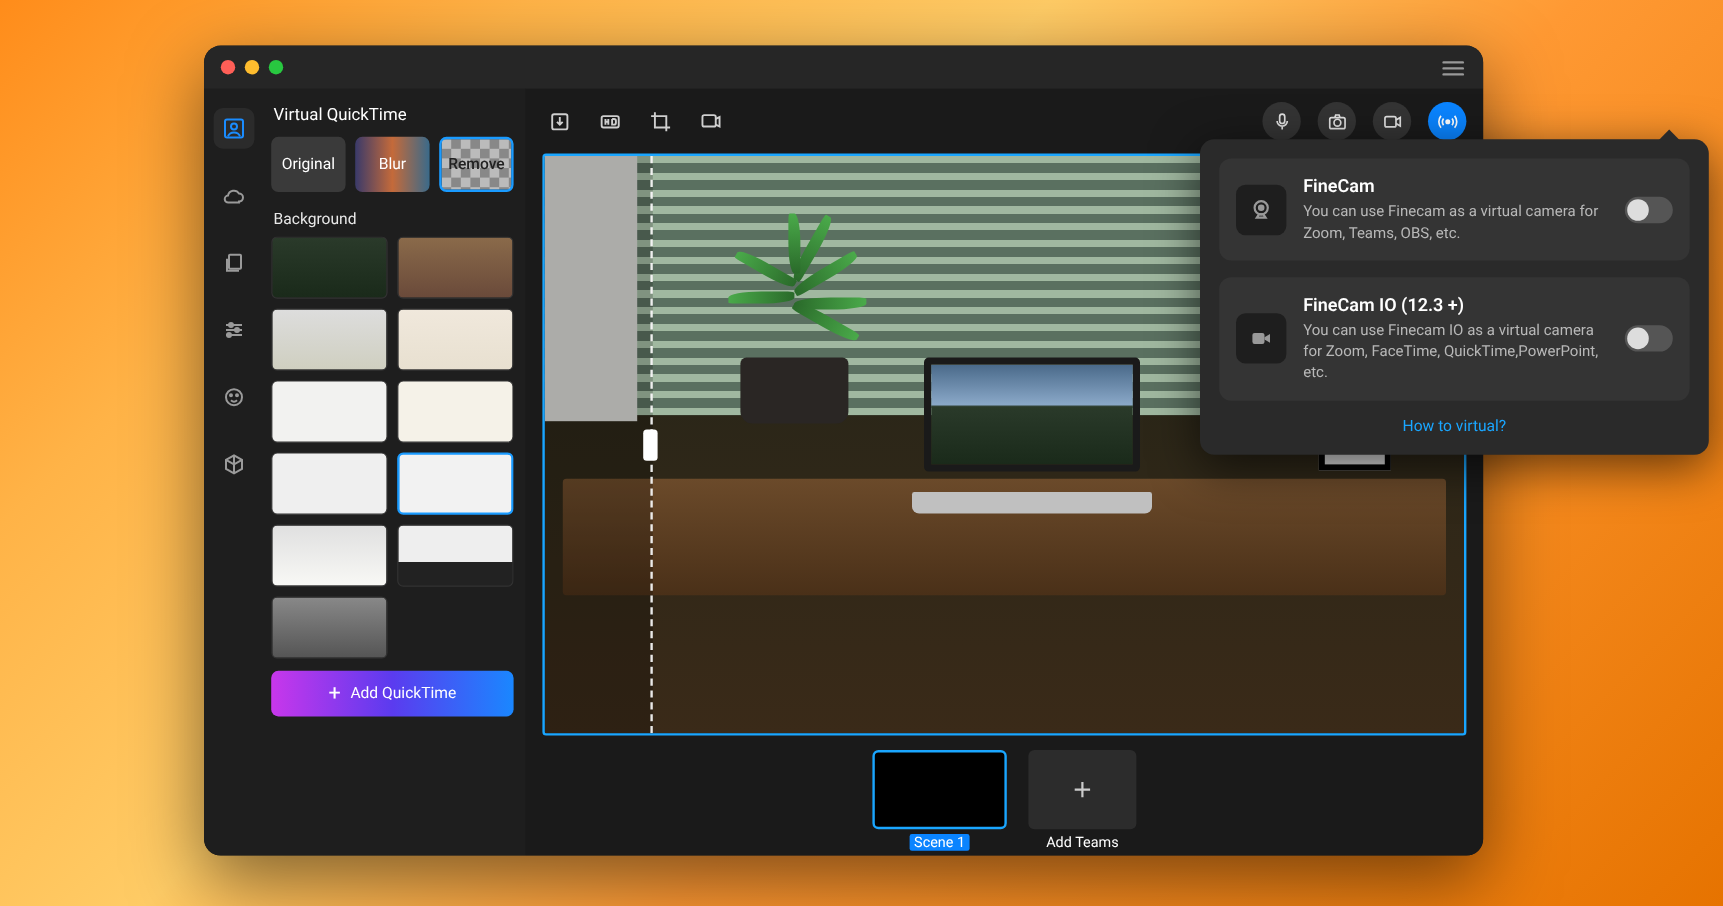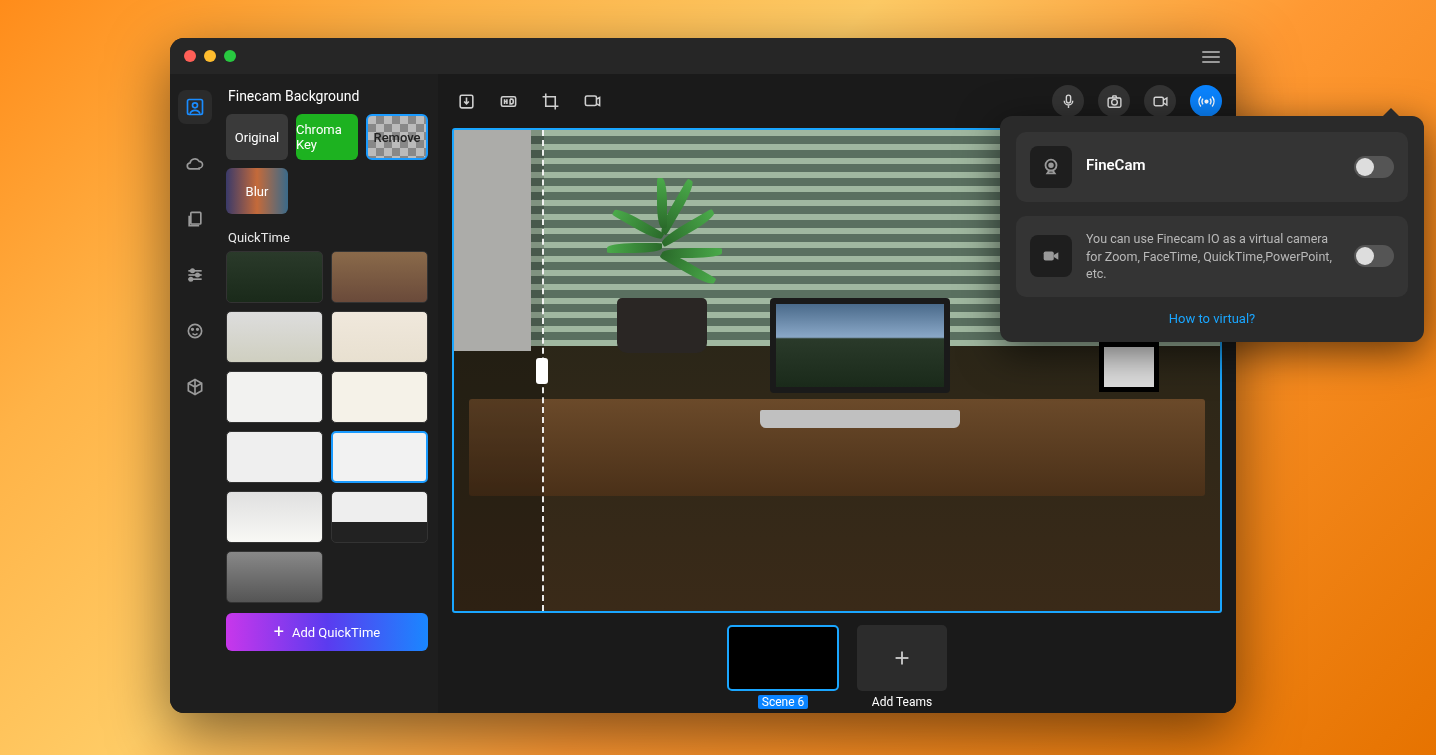--- a/index.html
+++ b/index.html
@@ -292,28 +292,27 @@
       </div>
       <div class="rail-btn">
         <svg viewBox="0 0 24 24" fill="none" stroke="currentColor" stroke-width="2">
             <path d="M12 3l8 4.5v9L12 21l-8-4.5v-9L12 3z"></path>
             <path d="M12 3v18M4 7.5l8 4.5 8-4.5"></path>
           </svg>
       </div>
     </div>
 
     <div class="sidebar">
-      <div class="panel-title">Finecam Background</div>
+      <div class="panel-title">Virtual QuickTime</div>
       <div class="mode-grid">
         <div class="mode-btn mode-original">Original</div>
-        <div class="mode-btn mode-chroma">Chroma Key</div>
+        <div class="mode-btn mode-blur">Blur</div>
         <div class="mode-btn mode-remove">Remove</div>
-        <div class="mode-btn mode-blur">Blur</div>
-      </div>
-      <div class="section-label">QuickTime</div>
+      </div>
+      <div class="section-label">Background</div>
       <div class="bg-grid">
         <div class="bg-thumb bg1"></div>
         <div class="bg-thumb bg2"></div>
         <div class="bg-thumb bg3"></div>
         <div class="bg-thumb bg4"></div>
         <div class="bg-thumb bg5"></div>
         <div class="bg-thumb bg6"></div>
         <div class="bg-thumb bg7"></div>
         <div class="bg-thumb bg8 sel"></div>
         <div class="bg-thumb bg9"></div>
@@ -403,21 +402,21 @@
         </div>
         <div class="frame-right"></div>
         <div class="crop-indicator">
           <div class="crop-handle"></div>
         </div>
       </div>
 
       <div class="bottom-bar">
         <div class="scene-slot">
           <div class="scene-thumb"></div>
-          <div class="scene-label sel">Scene 6</div>
+          <div class="scene-label sel">Scene 1</div>
         </div>
         <div class="scene-slot">
           <div class="scene-add">
             <svg viewBox="0 0 24 24" fill="none" stroke="currentColor" stroke-width="2">
                 <line x1="12" y1="5" x2="12" y2="19"></line>
                 <line x1="5" y1="12" x2="19" y2="12"></line>
               </svg>
           </div>
           <div class="scene-label">Add Teams</div>
         </div>
@@ -430,29 +429,31 @@
   <div class="pop-card">
     <div class="pop-icon">
       <svg viewBox="0 0 24 24" fill="none" stroke="currentColor" stroke-width="2">
           <circle cx="12" cy="10" r="6"></circle>
           <circle cx="12" cy="10" r="2" fill="currentColor"></circle>
           <path d="M8 19h8l-2-3h-4l-2 3z"></path>
         </svg>
     </div>
     <div class="pop-text">
       <div class="pop-title">FineCam</div>
+      <div class="pop-desc">You can use Finecam as a virtual camera for Zoom, Teams, OBS, etc.</div>
     </div>
     <div class="toggle"></div>
   </div>
   <div class="pop-card">
     <div class="pop-icon">
       <svg viewBox="0 0 24 24" fill="currentColor">
           <rect x="4" y="7" width="11" height="10" rx="2"></rect>
           <path d="M15 11l5-3v8l-5-3z"></path>
         </svg>
     </div>
     <div class="pop-text">
+      <div class="pop-title">FineCam IO (12.3 +)</div>
       <div class="pop-desc">You can use Finecam IO as a virtual camera for Zoom, FaceTime, QuickTime,PowerPoint, etc.</div>
     </div>
     <div class="toggle"></div>
   </div>
   <div class="pop-link">How to virtual?</div>
 </div>
 
 </body></html>

